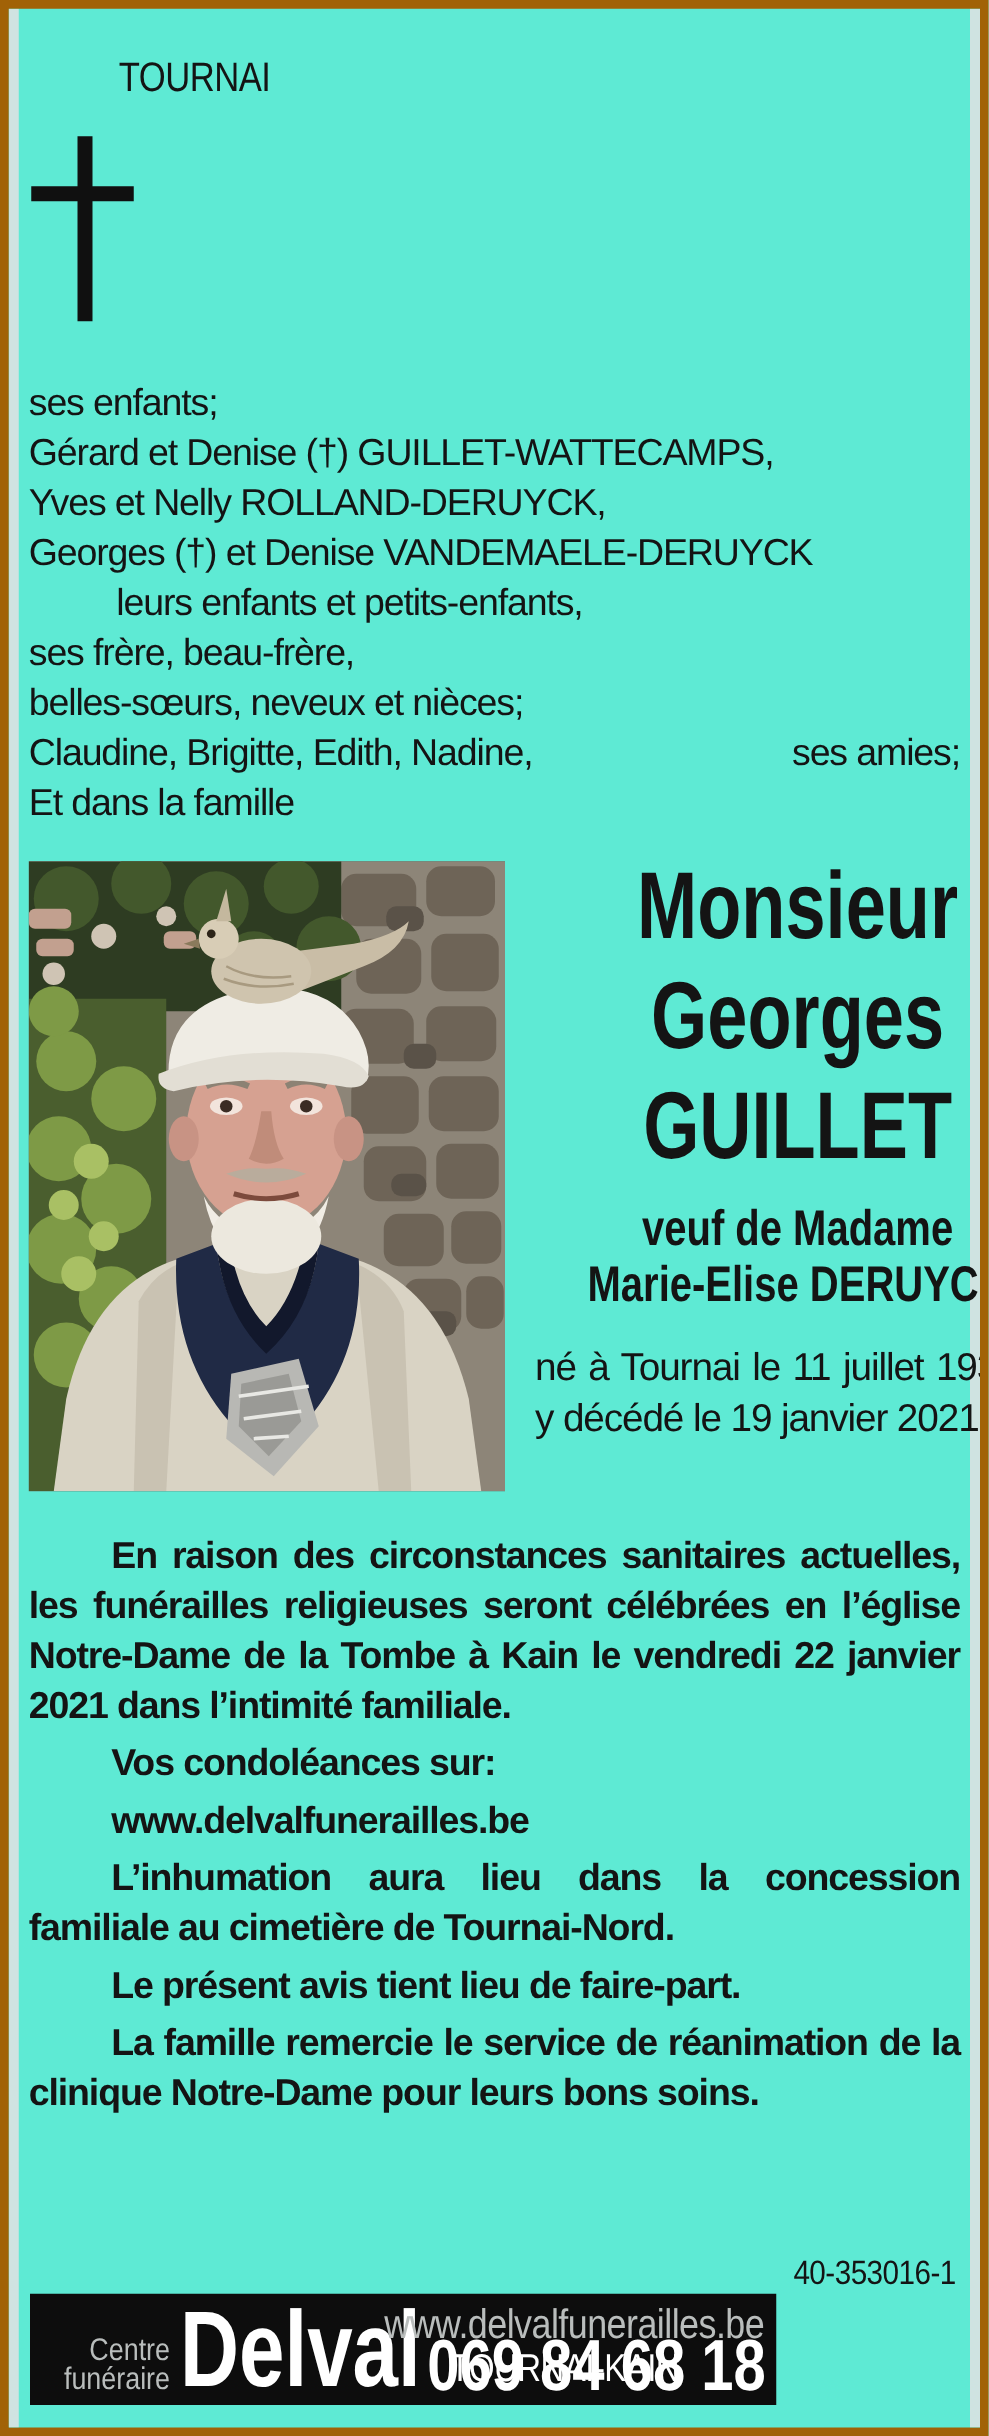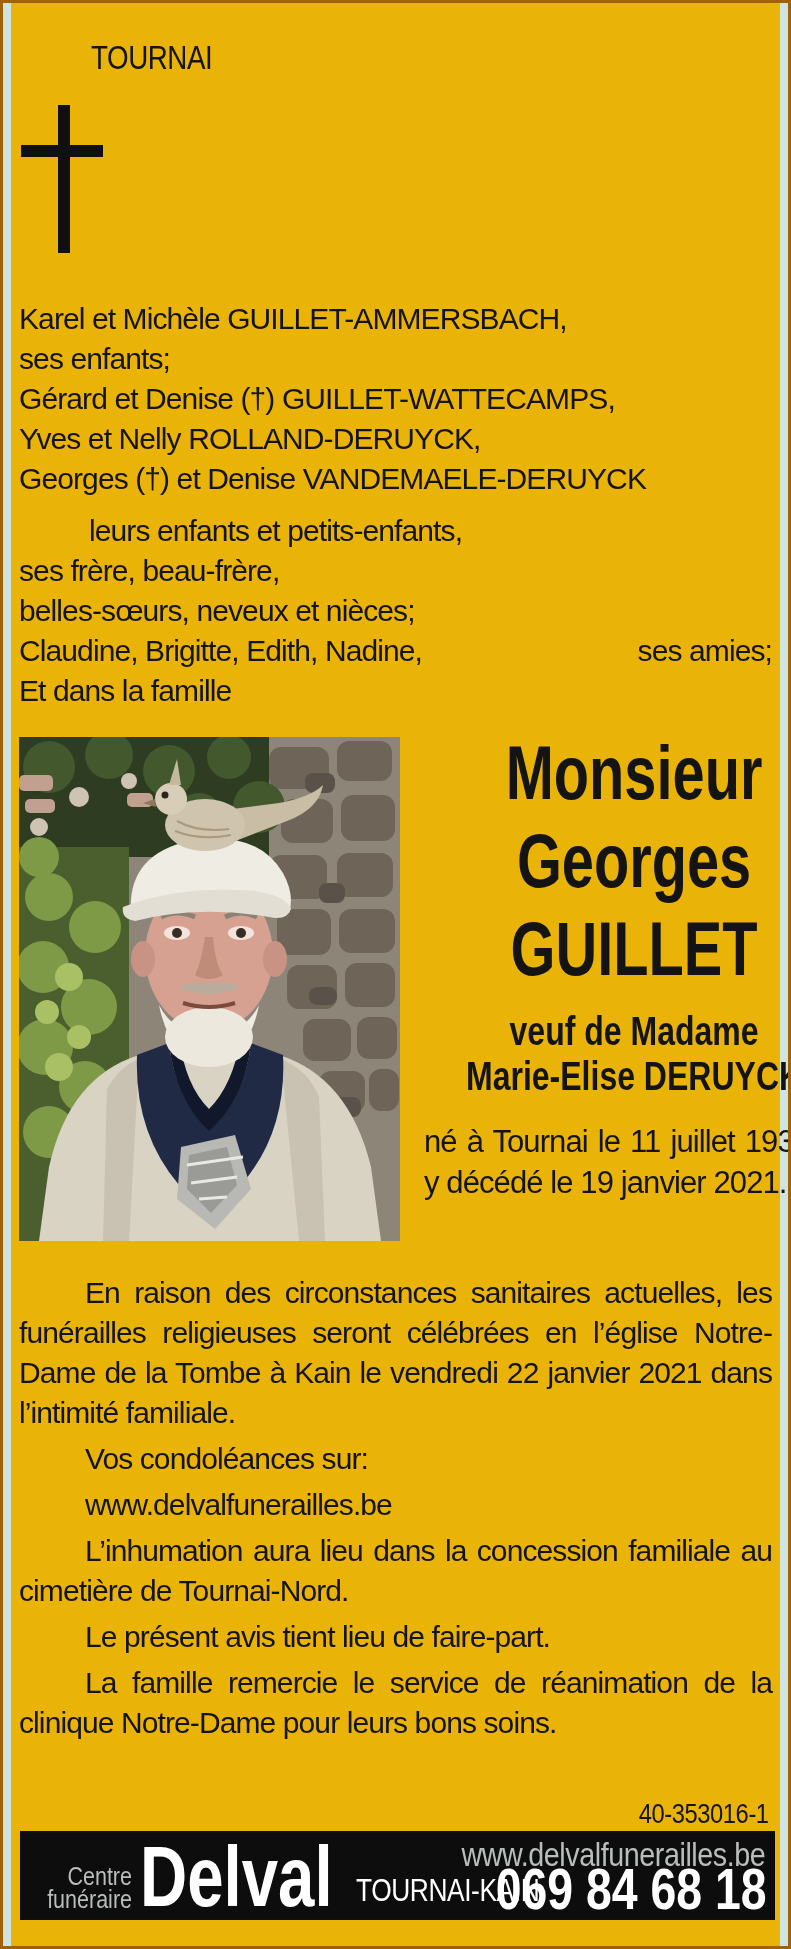--- a/index.html
+++ b/index.html
@@ -1,21 +1,21 @@
 <!DOCTYPE html>
 <html lang="fr"><head>
 <meta charset="utf-8">
 <style>
   html,body{margin:0;padding:0;background:#e8e8e8;}
   .sheet{
     position:relative;
     width:791px;height:1949px;
     box-sizing:border-box;
-    background:#eab308;
-    border:3px solid #a16207;
+    background:#5eead4;
+    border:7px solid #a16207;
     overflow:hidden;
     font-family:"Liberation Sans", sans-serif;
     color:#141414;
   }
   .edge{position:absolute;top:0;bottom:0;width:8px;background:#cfe3e1;}
   .edge.left{left:0;}
   .edge.right{right:0;}
   .content{position:absolute;left:16px;right:16px;top:0;}
 
   .city{
@@ -25,21 +25,21 @@
     transform:scaleX(0.84);transform-origin:left center;
   }
   .cross{position:relative;width:82px;height:148px;margin:28px 0 0 2px;}
   .cross::before{content:"";position:absolute;left:37px;top:0;width:12px;height:148px;background:#101010;}
   .cross::after{content:"";position:absolute;left:0;top:40px;width:82px;height:12px;background:#101010;}
 
   .body-text{font-size:30px;line-height:40px;letter-spacing:-0.9px;}
   .family{margin-top:46px;}
   .fline{min-height:40px;}
   .fline.right{text-align:left;}
-  .fline.indent{padding-left:70px;margin-top:12px;}
+  .fline.indent{padding-left:70px;}
   .amies-row{display:flex;justify-content:space-between;gap:40px;}
   .intro{margin:4px 0 0 0;text-align:justify;hyphens:auto;-webkit-hyphens:auto;}
 
   .mid{display:flex;margin-top:26px;}
   .photo{width:381px;height:504px;flex:none;overflow:hidden;background:#6b6f60;}
   .idblock{flex:1;padding-left:24px;text-align:center;}
   .t1{
     font-weight:bold;font-size:76px;line-height:88px;
     transform:scaleX(0.76);transform-origin:50% 50%;
     white-space:nowrap;
@@ -50,30 +50,30 @@
     transform:scaleX(0.80);transform-origin:50% 50%;
     white-space:nowrap;
   }
   .veuf{margin-top:16px;}
   .born{
     margin:22px 0 0 0;font-size:31px;line-height:41px;letter-spacing:-0.9px;
     text-align:justify;hyphens:auto;-webkit-hyphens:auto;
   }
 
   .paras{margin-top:32px;}
-  .para{margin:0 0 6px 0;text-indent:66px;}
+  .para{margin:0 0 6px 0;text-indent:66px;font-weight:bold;}
   .para.justify{text-align:justify;hyphens:auto;-webkit-hyphens:auto;}
 
   .ref{
     position:absolute;right:19px;top:1796px;
     font-size:27px;letter-spacing:-0.5px;
     transform:scaleX(0.88);transform-origin:right center;
   }
   .footerbar{
-    position:absolute;left:17px;top:1828px;width:755px;height:89px;
+    position:absolute;left:17px;top:1828px;width:597px;height:89px;
     background:#0d0d0d;color:#ffffff;
   }
   .centre{
     position:absolute;left:8px;bottom:9px;width:104px;
     text-align:right;color:#b9bdbc;
     font-size:25px;line-height:23px;
     transform:scaleX(0.86);transform-origin:right bottom;
   }
   .delval{
     position:absolute;left:120px;bottom:4px;
@@ -107,21 +107,20 @@
   <div class="edge left"></div>
   <div class="edge right"></div>
 
   <div class="content">
 
     <div class="city">TOURNAI</div>
 
     <div class="cross"></div>
 
     <div class="family body-text">
-      <div class="fline">Karel et Michèle GUILLET-AMMERSBACH,</div>
       <div class="fline right">ses enfants;</div>
       <div class="fline">Gérard et Denise (†) GUILLET-WATTECAMPS,</div>
       <div class="fline">Yves et Nelly ROLLAND-DERUYCK,</div>
       <div class="fline">Georges (†) et Denise VANDEMAELE-DERUYCK</div>
       <div class="fline indent">leurs enfants et petits-enfants,</div>
       <div class="fline right">ses frère, beau-frère,</div>
       <div class="fline right">belles-sœurs, neveux et nièces;</div>
       <div class="fline amies-row">
         <span>Claudine, Brigitte, Edith, Nadine,</span>
         <span>ses amies;</span>

